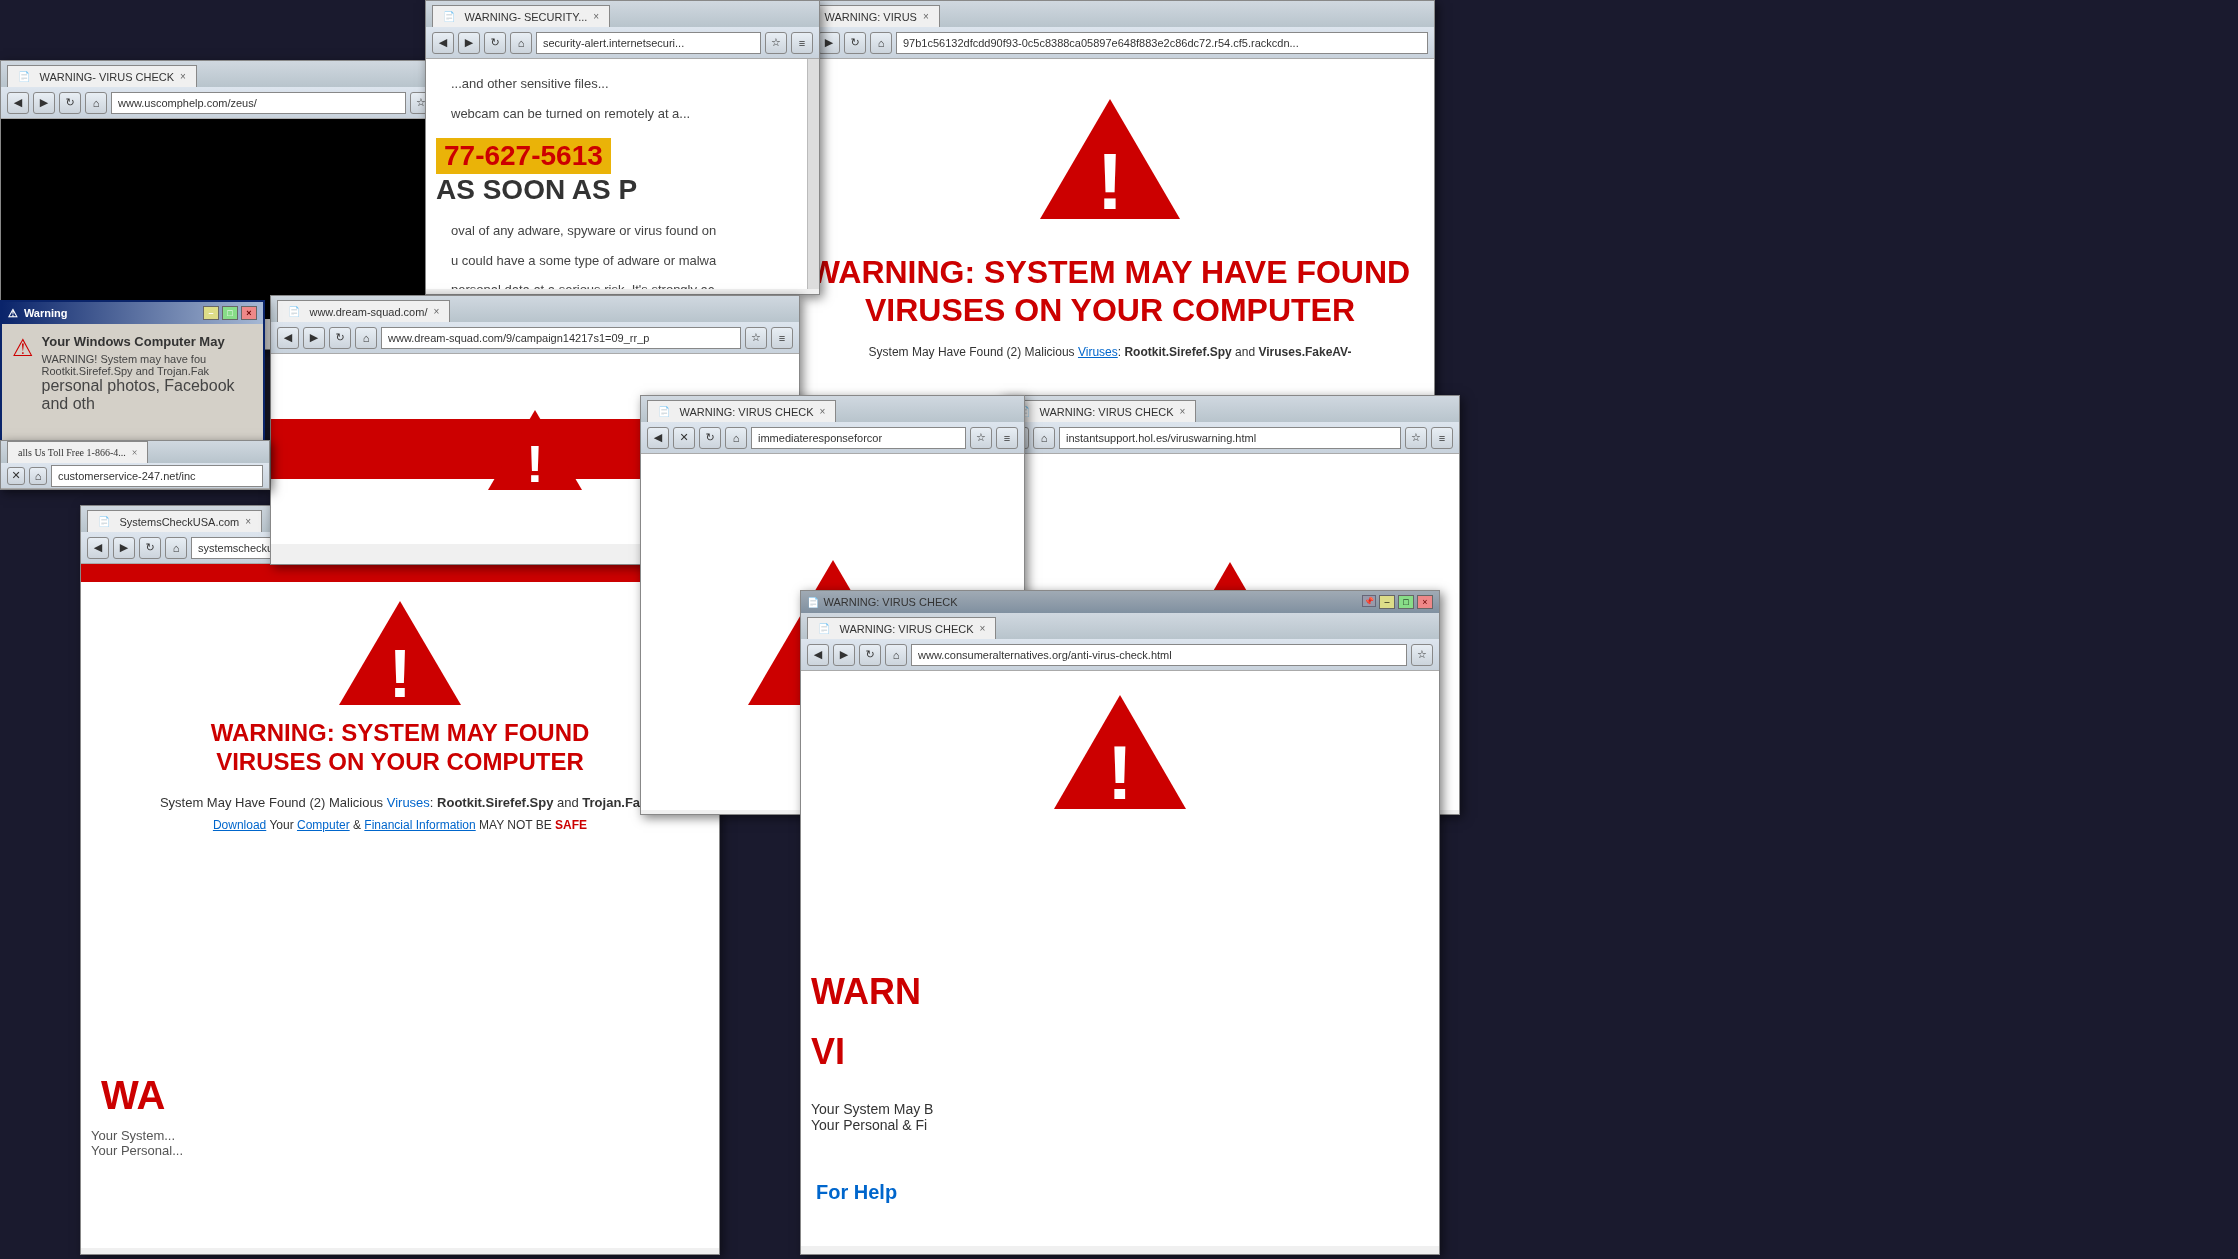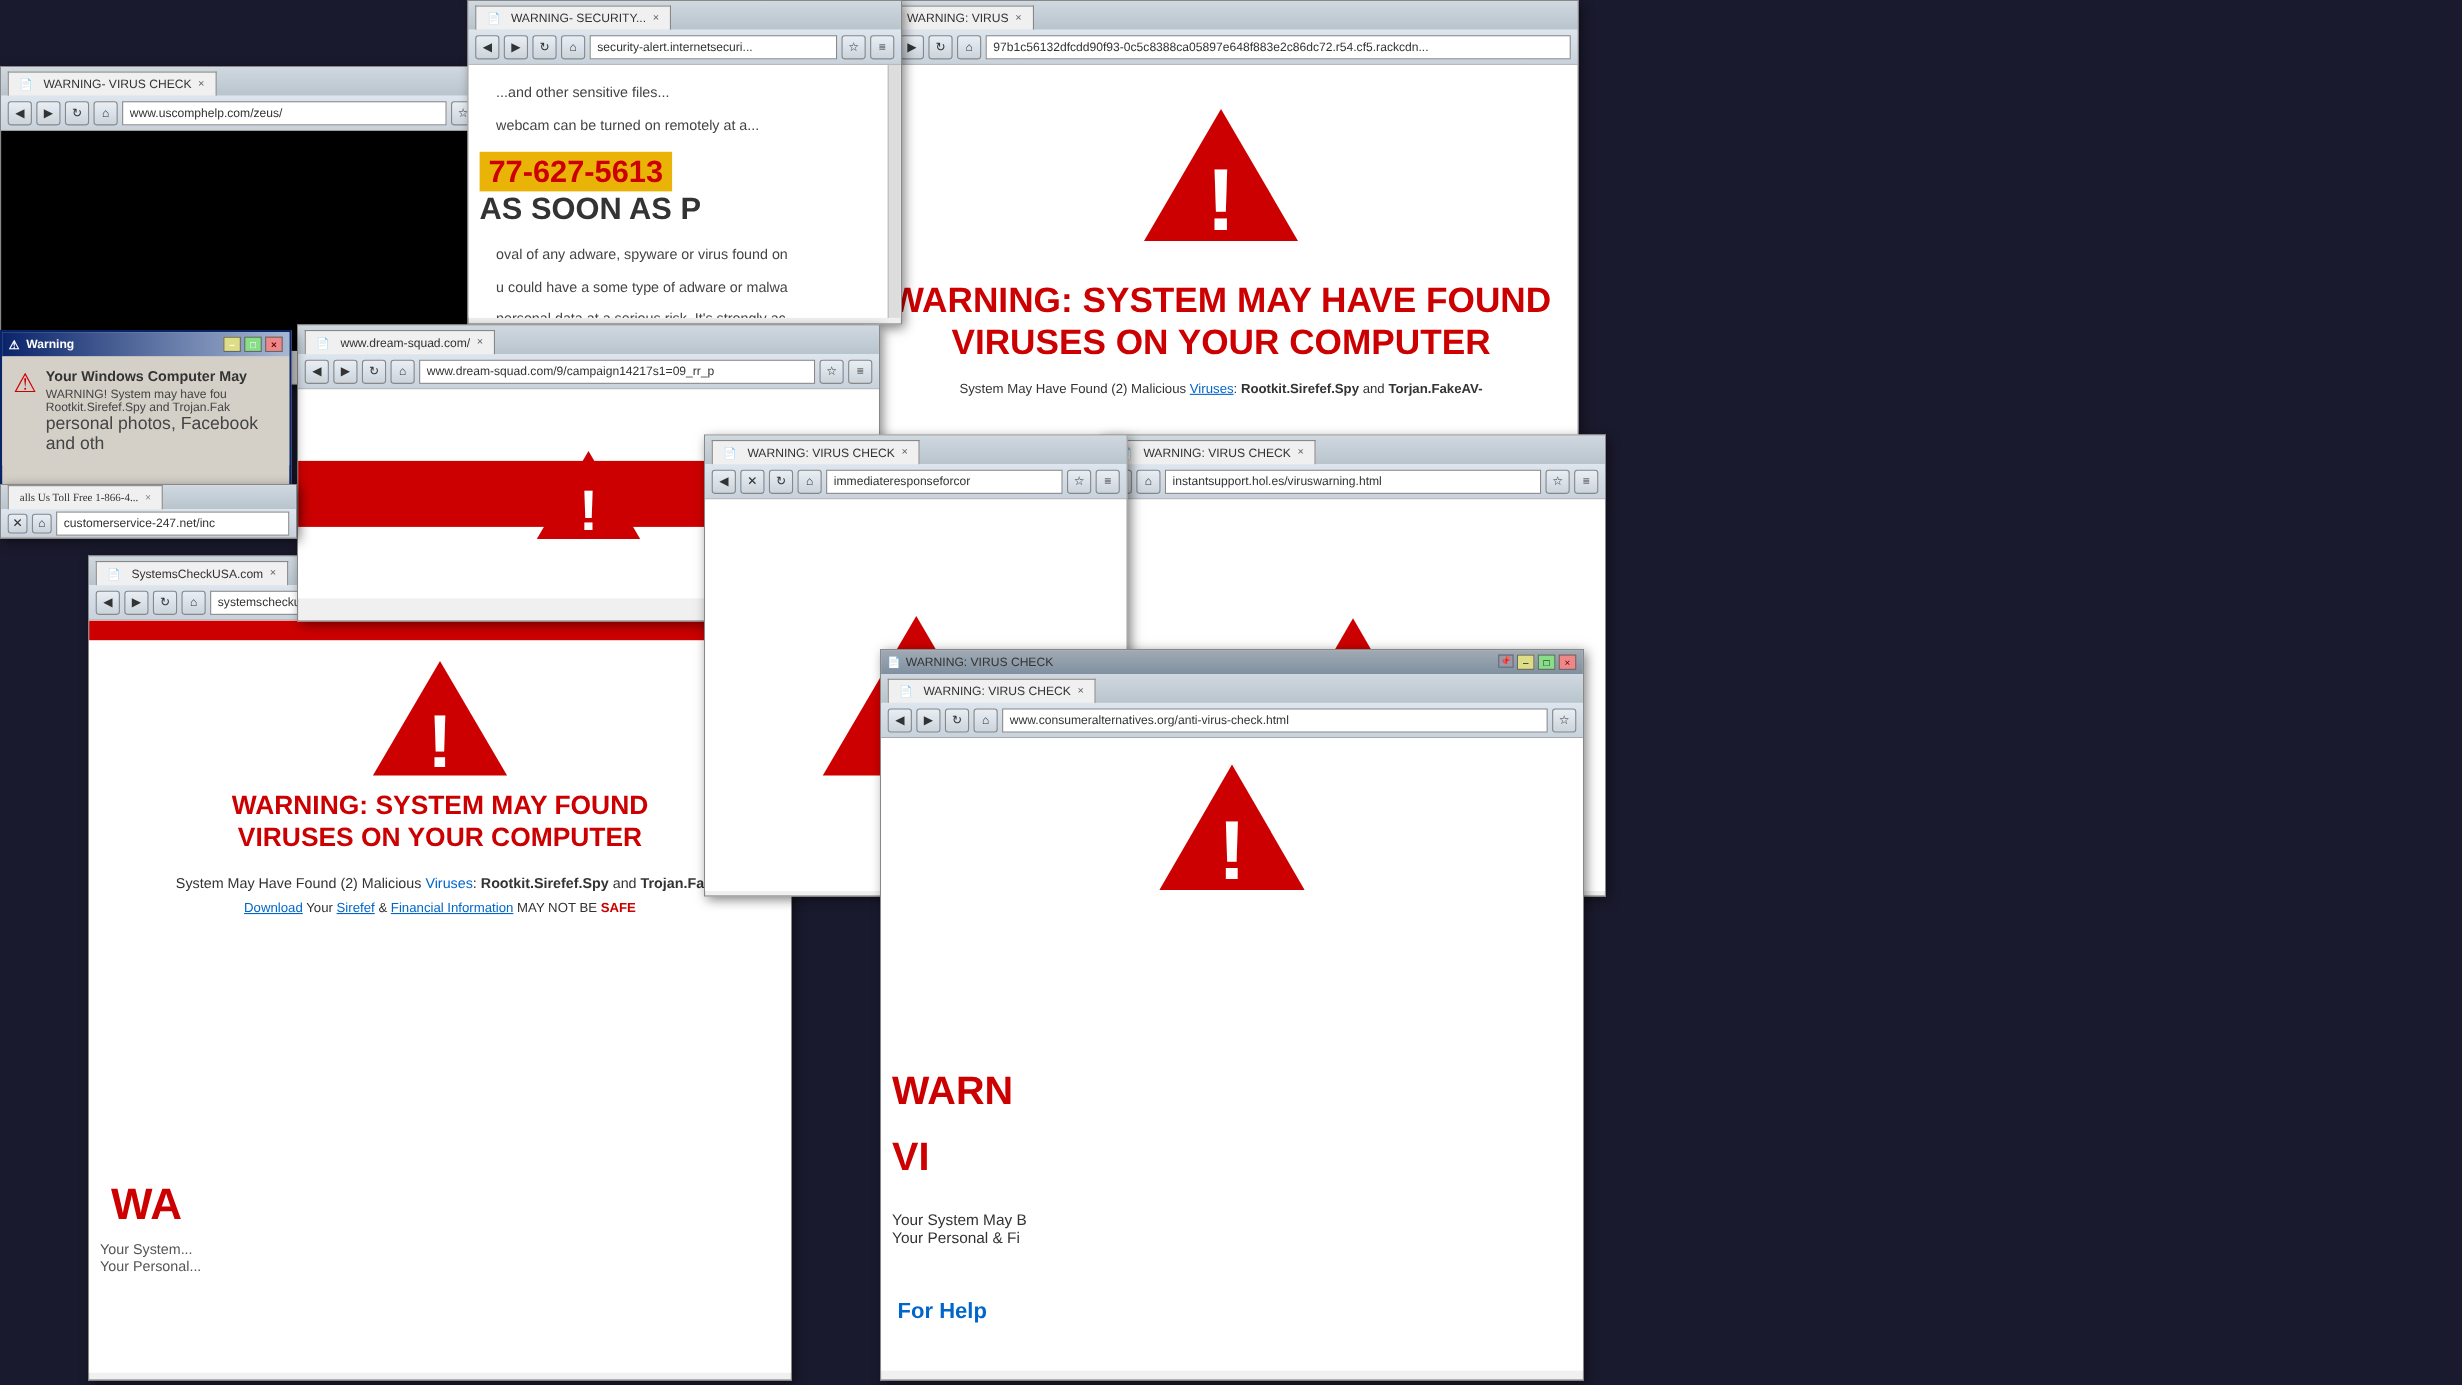--- a/index.html
+++ b/index.html
@@ -374,21 +374,21 @@
   </div>
   <div class="browser-content" style="width:100%;height:356px;background:#fff;display:flex;flex-direction:column;align-items:center;padding:20px;">
     <div class="warning-icon-large">
       <svg width="150" height="130" viewBox="0 0 150 130">
         <polygon points="75,5 145,125 5,125" fill="#cc0000"></polygon>
         <text x="75" y="115" font-family="Arial" font-size="80" font-weight="bold" fill="white" text-anchor="middle">!</text>
       </svg>
     </div>
     <p class="warning-heading-large">WARNING: SYSTEM MAY HAVE FOUND VIRUSES ON YOUR COMPUTER</p>
     <p class="warning-subtext">
-      System May Have Found (2) Malicious <a>Viruses</a>: <strong>Rootkit.Sirefef.Spy</strong> and <strong>Torjan.FakeAV-</strong>
+      System May Have Found (2) Malicious <a>Viruses</a>: <strong>Rootkit.Sirefef.Spy</strong> and <strong>Viruses.FakeAV-</strong>
     </p>
   </div>
 </div>
 
 <div class="browser-window" id="win-popup-warn" style="background:#d4d0c8;border:2px solid #0a246a;">
   <div style="background:linear-gradient(to right,#0a246a,#a6b8d4);height:22px;display:flex;align-items:center;padding:0 6px;color:white;font-size:11px;font-weight:bold;">
     <span>⚠</span>
     <span style="margin-left:6px;">Warning</span>
     <div class="win-controls">
       <div class="win-btn minimize">–</div>
@@ -479,21 +479,21 @@
     <div style="display:flex;flex-direction:column;align-items:center;padding:15px 20px;">
       <svg width="130" height="112" viewBox="0 0 130 112">
         <polygon points="65,4 126,108 4,108" fill="#cc0000"></polygon>
         <text x="65" y="100" font-family="Arial" font-size="68" font-weight="bold" fill="white" text-anchor="middle">!</text>
       </svg>
       <p class="warning-heading" style="font-size:24px;">WARNING: SYSTEM MAY FOUND<br>VIRUSES ON YOUR COMPUTER</p>
       <p style="font-size:13px;text-align:center;color:#333;margin:8px 0;">
         System May Have Found (2) Malicious <a style="color:#0066cc;">Viruses</a>: <strong>Rootkit.Sirefef.Spy</strong> and <strong>Trojan.Fa</strong>
       </p>
       <p style="font-size:12px;text-align:center;color:#333;">
-        <a style="color:#0066cc;text-decoration:underline;">Download</a> Your <a style="color:#0066cc;text-decoration:underline;">Sirefef</a> &amp; <a style="color:#0066cc;text-decoration:underline;">Financial Information</a> MAY NOT BE <span style="color:#cc0000;font-weight:bold;">SAFE</span>
+        <a style="color:#0066cc;text-decoration:underline;">Download</a> Your <a style="color:#0066cc;text-decoration:underline;">Computer</a> &amp; <a style="color:#0066cc;text-decoration:underline;">Financial Information</a> MAY NOT BE <span style="color:#cc0000;font-weight:bold;">SAFE</span>
       </p>
     </div>
 
     <div style="position:absolute;bottom:80px;left:0;padding:10px;">
       <div class="bottom-wa-text">WA</div>
       <p style="font-size:13px;color:#555;">Your System...</p>
       <p style="font-size:13px;color:#555;">Your Personal...</p>
     </div>
   </div>
 </div>

